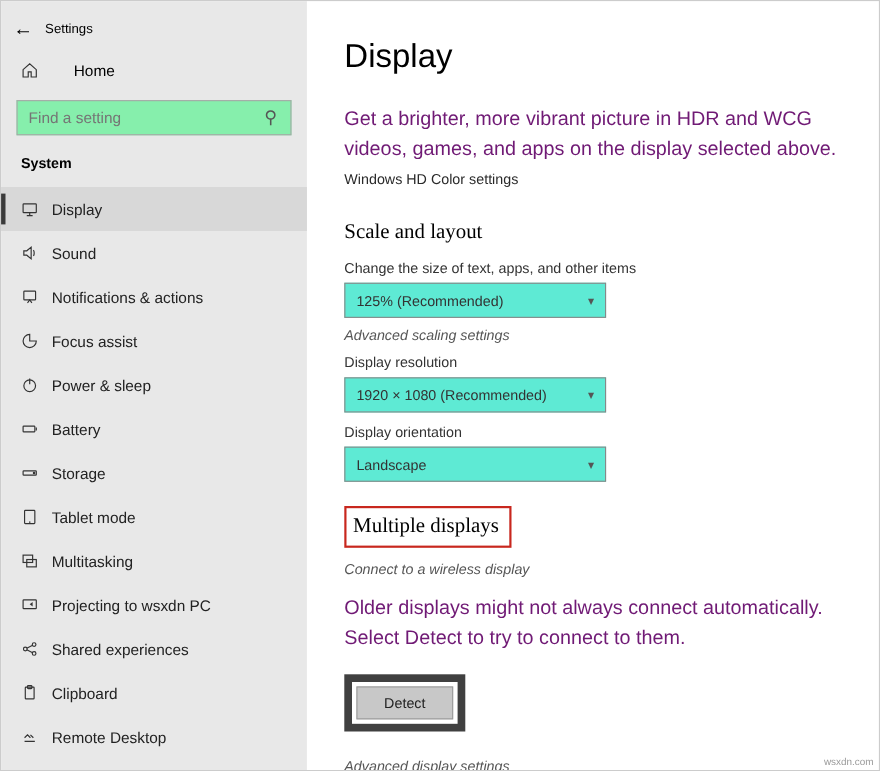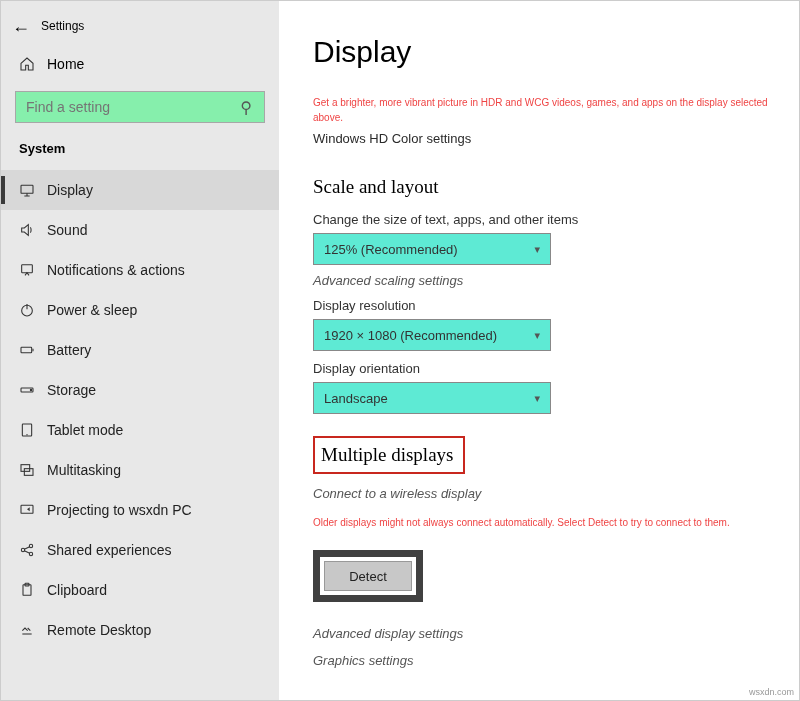--- a/index.html
+++ b/index.html
@@ -2,36 +2,36 @@
 <html><head>
 <meta charset="utf-8">
 <style>
   * { box-sizing: border-box; margin: 0; padding: 0; font-family: "Segoe UI", Arial, sans-serif; }
   body { width: 800px; height: 701px; background: #fff; overflow: hidden; position: relative; }
   .app { display: flex; width: 100%; height: 100%; border: 1px solid #ccc; }
   .sidebar { width: 278px; height: 100%; background: #e8e8e8; padding-top: 6px; }
   .side-top { display: flex; align-items: center; height: 38px; }
   .side-top .back { width: 40px; text-align: center; font-size: 18px; }
   .side-top .title { font-size: 12px; }
-  .home-row { display: flex; align-items: center; height: 38px; padding-left: 18px; font-size: 14px; }
+  .home-row { display: flex; align-items: center; height: 38px; padding-left: 18px; font-size: 14px; gap: 20px; }
   .home-row .icon, .nav-item .icon { width: 28px; display: flex; align-items: center; justify-content: flex-start; }
   .home-row .icon svg, .nav-item .icon svg { width: 16px; height: 16px; stroke: #333; stroke-width: 1.6; fill: none; }
   .search-wrap { padding: 8px 14px 12px 14px; }
   .search { display: flex; align-items: center; height: 32px; border: 1px solid #a7a7a7; background: #86efac; padding: 0 10px; }
   .search input { flex: 1; border: none; background: transparent; font-size: 14px; color: #666; outline: none; }
   .search .sicon { width: 16px; text-align: center; color: #555; }
   .cat { font-weight: 600; font-size: 13px; padding: 6px 18px 14px 18px; }
   .nav { }
   .nav-item { display: flex; align-items: center; height: 40px; padding-left: 18px; font-size: 14px; color: #222; position: relative; cursor: default; }
   .nav-item.selected { background: #d8d8d8; }
   .nav-item.selected::before { content: ""; position: absolute; left: 0; top: 6px; bottom: 6px; width: 4px; background: #3a3a3a; }
   .nav-item .label { }
   .content { flex: 1; padding: 34px 30px 20px 34px; overflow-y: hidden; position: relative; }
   .content h1 { font-weight: 400; font-size: 30px; margin-bottom: 26px; }
-  .desc { font-size: 10px; color: #ef4444; line-height: 1.5; margin-bottom: 6px; }
+  .desc { font-size: 18px; color: #701a75; line-height: 1.5; margin-bottom: 6px; }
   .link { font-size: 13px; color: #2a2a2a; margin-bottom: 4px; }
   .section-title { font-size: 19px; font-weight: 400; margin-top: 30px; margin-bottom: 14px; font-family: Liberation Serif, serif; }
   .field-label { font-size: 13px; color: #333; margin-top: 10px; margin-bottom: 6px; }
   .combo { width: 238px; height: 32px; border: 1px solid #888; background: #5eead4; display: flex; align-items: center; padding: 0 10px; font-size: 13px; color: #333; justify-content: space-between; }
   .combo .chev { font-size: 11px; color: #555; }
   .sublink { font-size: 13px; color: #555; margin-top: 8px; margin-bottom: 4px; font-style: italic; }
   .highlight-box { border: 2px solid #c8271e; display: inline-block; padding: 6px 10px 6px 6px; margin-top: 22px; margin-bottom: 8px; }
   .highlight-box .section-title { margin: 0; }
   .btn-wrap { border: 7px solid #404040; display: inline-block; padding: 4px; margin-top: 14px; margin-bottom: 14px; }
   .btn { width: 88px; height: 30px; background: #c8c8c8; border: 1px solid #999; font-size: 13px; color: #222; display: flex; align-items: center; justify-content: center; }
@@ -86,20 +86,28 @@
             <svg viewBox="0 0 24 24">
               <rect x="4" y="4" width="16" height="12" rx="1"></rect>
               <path d="M9 20l3-4 3 4"></path>
             </svg>
           </span>
         <span class="label">Notifications &amp; actions</span>
       </div>
       <div class="nav-item">
         <span class="icon">
             <svg viewBox="0 0 24 24">
+              <path d="M12 3a9 9 0 1 0 9 9h-9V3z"></path>
+            </svg>
+          </span>
+        <span class="label">Focus assist</span>
+      </div>
+      <div class="nav-item">
+        <span class="icon">
+            <svg viewBox="0 0 24 24">
               <circle cx="12" cy="13" r="8"></circle>
               <path d="M12 3v8"></path>
             </svg>
           </span>
         <span class="label">Power &amp; sleep</span>
       </div>
       <div class="nav-item">
         <span class="icon">
             <svg viewBox="0 0 24 24">
               <rect x="3" y="8" width="16" height="8" rx="1"></rect>

